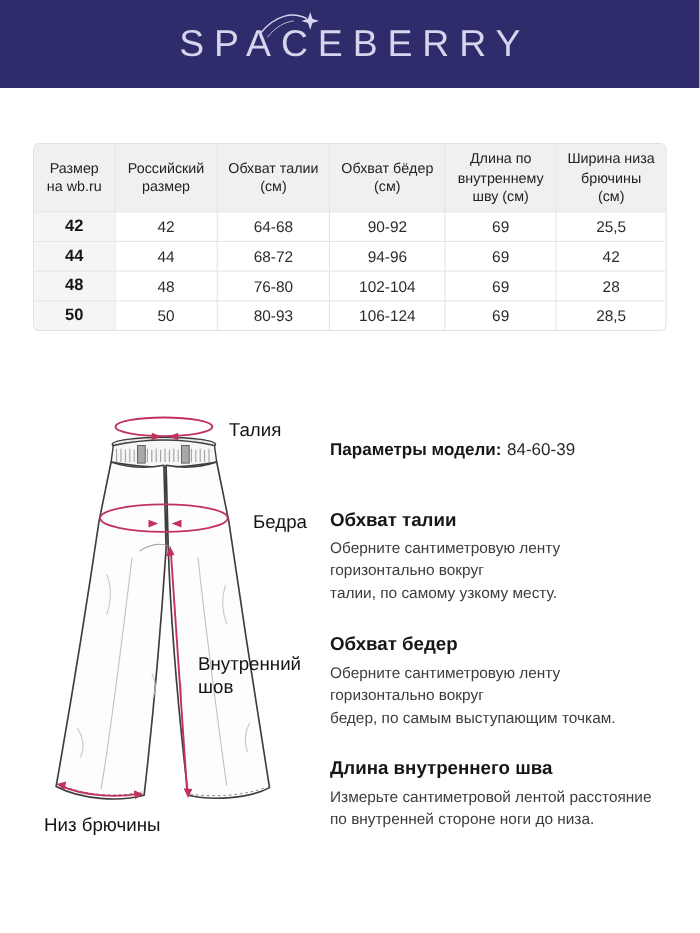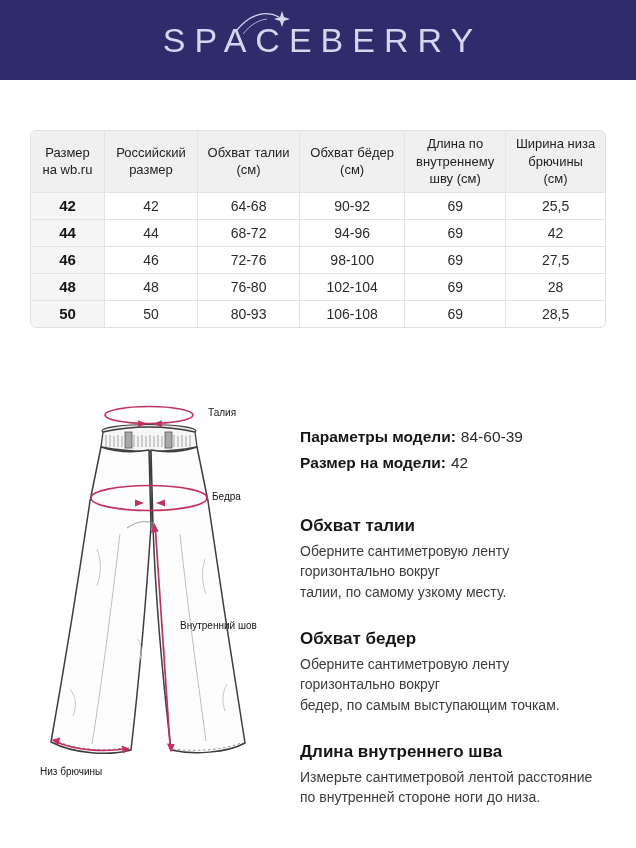--- a/index.html
+++ b/index.html
@@ -44,24 +44,24 @@
   tbody td{height:27px;font-size:14px;color:#2b2b2b;padding:1px 4px;}
   tbody th{
     background:#f5f5f5;font-weight:700;font-size:15px;color:#161616;
     height:27px;padding:1px 4px;
   }
   
   .content-row{display:flex;margin-top:66px;padding:0 30px;}
   .figure-wrap{position:relative;width:268px;height:404px;flex:none;}
   .figure-wrap svg{position:absolute;left:0;top:0;}
   .fig-label{
-    position:absolute;font-size:10px;color:#141414;line-height:1.25;
+    position:absolute;font-size:17px;color:#141414;line-height:1.25;
   }
   .lbl-waist{left:178px;top:13px;}
-  .lbl-hips{left:182px;top:97px;}
+  .lbl-hips{left:200px;top:97px;}
   .lbl-inseam{left:150px;top:226px;width:100px;}
   .lbl-hem{left:10px;top:372px;}
   .acc{stroke:var(--accent);stroke-width:1.7;fill:none;}
   .accf{fill:var(--accent);stroke:none;}
   .info-col{flex:1;padding-top:30px;margin-left:2px;max-width:330px;}
   .model-info{margin-bottom:40px;}
   .model-line{font-size:15.5px;line-height:26px;color:#2a2a2a;}
   .model-line .mlabel{font-weight:700;color:#161616;margin-right:5px;text-align:center;}
   .guide-block{margin-bottom:27px;}
   .guide-title{font-size:17px;font-weight:700;color:#161616;margin-bottom:5px;}
@@ -122,40 +122,32 @@
         </tr>
         <tr>
           <th>44</th>
           <td>44</td>
           <td>68-72</td>
           <td>94-96</td>
           <td>69</td>
           <td>42</td>
         </tr>
         <tr>
-          <th>46</th>
-          <td>46</td>
-          <td>72-76</td>
-          <td>98-100</td>
-          <td>69</td>
-          <td>27,5</td>
-        </tr>
-        <tr>
           <th>48</th>
           <td>48</td>
           <td>76-80</td>
           <td>102-104</td>
           <td>69</td>
           <td>28</td>
         </tr>
         <tr>
           <th>50</th>
           <td>50</td>
           <td>80-93</td>
-          <td>106-108</td>
+          <td>106-124</td>
           <td>69</td>
           <td>28,5</td>
         </tr>
       </tbody>
   </table>
 </div>
 
 <div class="content-row">
 
   <div class="figure-wrap">
@@ -203,23 +195,20 @@
     <span class="fig-label lbl-hips">Бедра</span>
     <span class="fig-label lbl-inseam">Внутренний шов</span>
     <span class="fig-label lbl-hem">Низ брючины</span>
   </div>
 
   <div class="info-col">
     <div class="model-info">
       <div class="model-line">
         <span class="mlabel">Параметры модели:</span><span>84-60-39</span>
       </div>
-      <div class="model-line">
-        <span class="mlabel">Размер на модели:</span><span>42</span>
-      </div>
     </div>
 
     <div class="guide-block">
       <div class="guide-title">Обхват талии</div>
       <div class="guide-text">Оберните сантиметровую ленту горизонтально вокруг
 талии, по самому узкому месту.</div>
     </div>
     <div class="guide-block">
       <div class="guide-title">Обхват бедер</div>
       <div class="guide-text">Оберните сантиметровую ленту горизонтально вокруг

